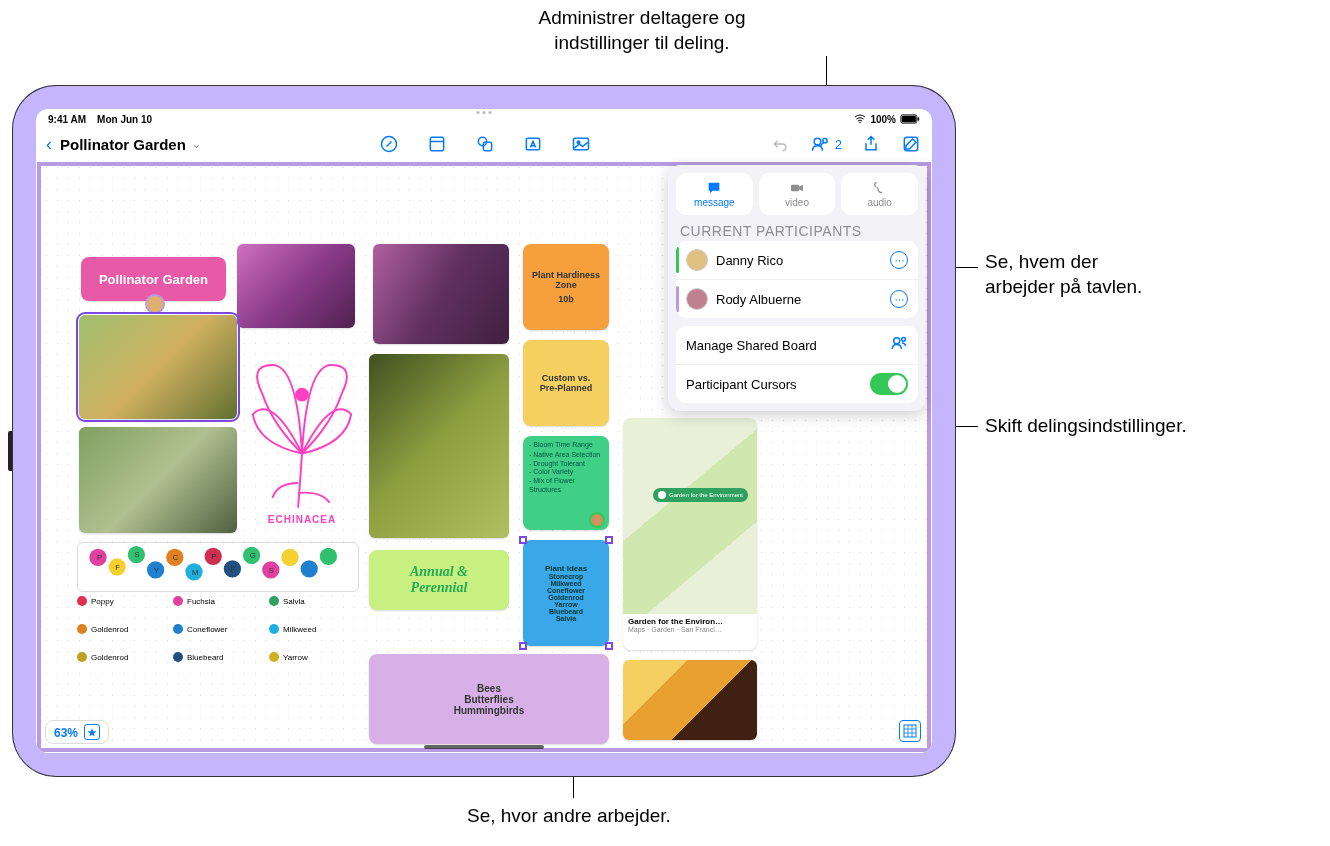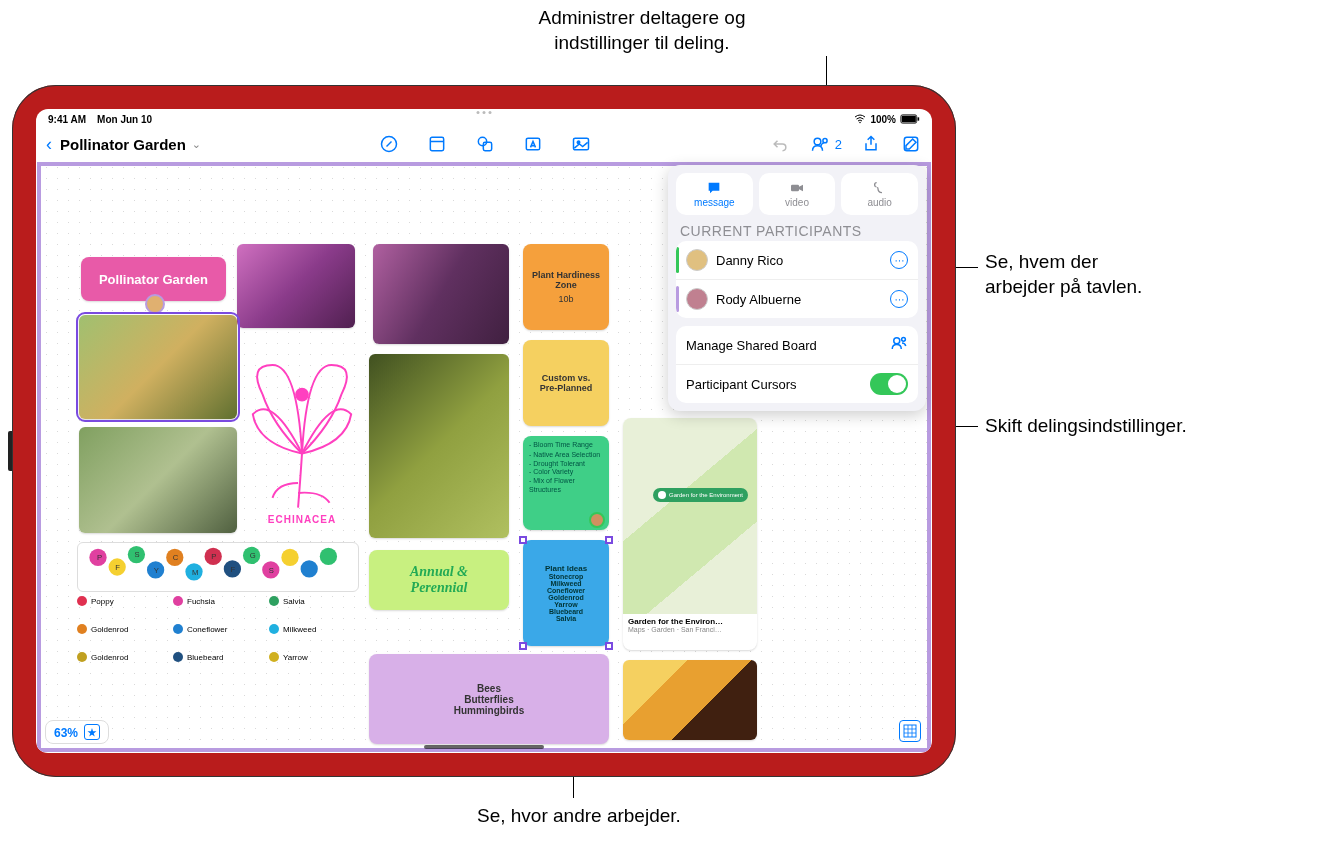--- a/index.html
+++ b/index.html
@@ -1,20 +1,20 @@
 <!DOCTYPE html>
 <html><head>
 <meta charset="utf-8">
 <style>
   *{box-sizing:border-box;margin:0;padding:0;font-family:-apple-system,Helvetica,Arial,sans-serif;}
   body{background:#fff;width:1330px;height:846px;position:relative;overflow:hidden;}
   .callout{position:absolute;font-size:19px;line-height:1.3;color:#000;}
   .callout-line{position:absolute;background:#000;}
   
-  .ipad{position:absolute;left:12px;top:85px;width:944px;height:692px;background:#b91c1c;border-radius:44px;padding:24px;box-shadow:0 0 0 1px #333 inset;}
+  .ipad{position:absolute;left:12px;top:85px;width:944px;height:692px;background:#c4b5fd;border-radius:44px;padding:24px;box-shadow:0 0 0 1px #333 inset;}
   .ipad::before{content:"";position:absolute;left:-4px;top:50%;width:4px;height:40px;background:#222;border-radius:2px 0 0 2px;}
   .screen{width:100%;height:100%;background:#fff;border-radius:12px;overflow:hidden;position:relative;display:flex;flex-direction:column;}
   
   .statusbar{height:18px;display:flex;justify-content:space-between;align-items:center;padding:3px 12px 0;font-size:10px;font-weight:600;}
   .statusbar .right{display:flex;align-items:center;gap:4px;}
   
   .toolbar{height:34px;display:flex;align-items:center;padding:0 10px;gap:6px;}
   .toolbar .title-area{display:flex;align-items:center;gap:6px;}
   .toolbar .middle{flex:1;display:flex;justify-content:center;gap:26px;}
   .toolbar .right{display:flex;align-items:center;gap:18px;}
@@ -71,21 +71,21 @@
 indstillinger til deling.</div>
 <div class="callout-line" style="left:826px;top:56px;width:1px;height:108px;"></div>
 
 <div class="callout" style="left:985px;top:250px;white-space:pre-line;">Se, hvem der
 arbejder på tavlen.</div>
 <div class="callout-line" style="left:820px;top:267px;width:158px;height:1px;"></div>
 
 <div class="callout" style="left:985px;top:414px;">Skift delingsindstillinger.</div>
 <div class="callout-line" style="left:828px;top:426px;width:150px;height:1px;"></div>
 
-<div class="callout" style="left:477px;top:804px;">Se, hvor andre arbejder.</div>
+<div class="callout" style="left:467px;top:804px;">Se, hvor andre arbejder.</div>
 <div class="callout-line" style="left:573px;top:686px;width:1px;height:112px;"></div>
 
 <div class="ipad">
   <div class="screen">
 
     <div class="pill-dots">
         <span></span>
         <span></span>
         <span></span>
       </div>
@@ -204,21 +204,21 @@
             <path d="M60 120 Q58 150 56 175"></path>
             <path d="M56 150 Q35 150 30 165 M56 160 Q80 158 88 170"></path>
           </g>
         </svg>
         <div style="text-align:center;font-size:10px;color:#ff40c0;font-weight:600;letter-spacing:1px;margin-top:-14px;">ECHINACEA</div>
       </div>
 
       <div class="card sticky" style="left:482px;top:82px;width:86px;height:86px;background:#f5a03c;">
         <span style="white-space:pre-line;font-weight:600;">Plant Hardiness
 Zone</span>
-        <span style="font-weight:400;margin-top:4px;text-align:center;">10b</span>
+        <span style="font-weight:700;margin-top:4px;text-align:center;">10b</span>
       </div>
 
       <div class="card sticky" style="left:482px;top:178px;width:86px;height:86px;background:#f5d060;white-space:pre-line;">Custom vs.
 Pre-Planned</div>
 
       <div class="card" style="left:482px;top:274px;width:86px;height:94px;background:#3fcf87;padding:5px 6px;font-size:7px;color:#054;">
         <div style="font-weight:400;line-height:1.25;">
           <div style="margin-bottom:1px;">- Bloom Time Range</div>
           <div>- Native Area Selection</div>
           <div>- Drought Tolerant</div>

